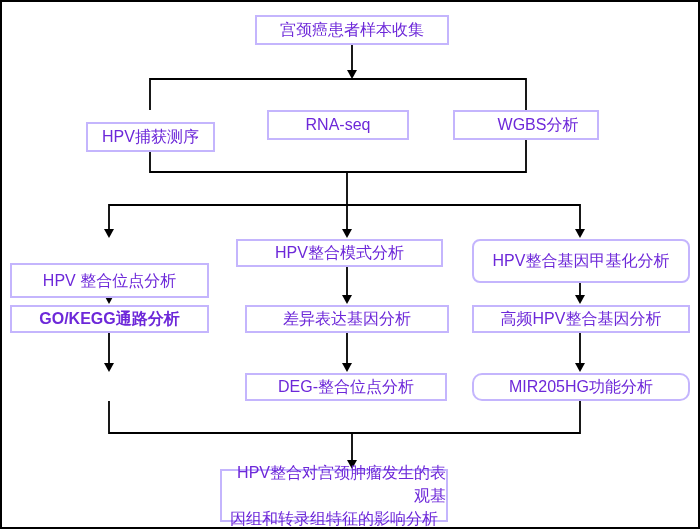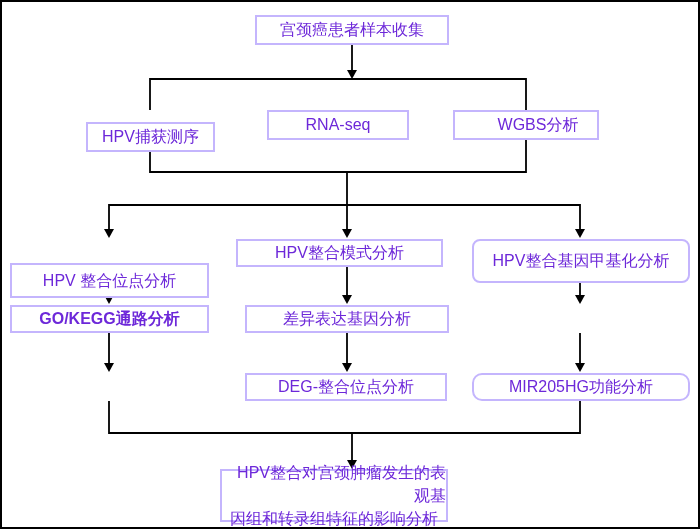--- a/index.html
+++ b/index.html
@@ -118,20 +118,21 @@
   <div class="node n-capture">HPV捕获测序</div>
   <div class="node n-rnaseq">RNA-seq</div>
   <div class="node n-wgbs">WGBS分析</div>
 
   <div class="node n-site">HPV 整合位点分析</div>
   <div class="node n-pattern">HPV整合模式分析</div>
   <div class="node n-methyl">HPV整合基因甲基化分析</div>
 
   <div class="node n-gokegg">GO/KEGG通路分析</div>
   <div class="node n-deg">差异表达基因分析</div>
+  <div class="node n-highfreq">高频HPV整合基因分析</div>
 
   <div class="node n-degsite">DEG-整合位点分析</div>
   <div class="node n-mir">MIR205HG功能分析</div>
 
   <div class="node n-final">
     <span>HPV整合对宫颈肿瘤发生的表观基</span>
     <span>因组和转录组特征的影响分析</span>
   </div>
 
 </div>

